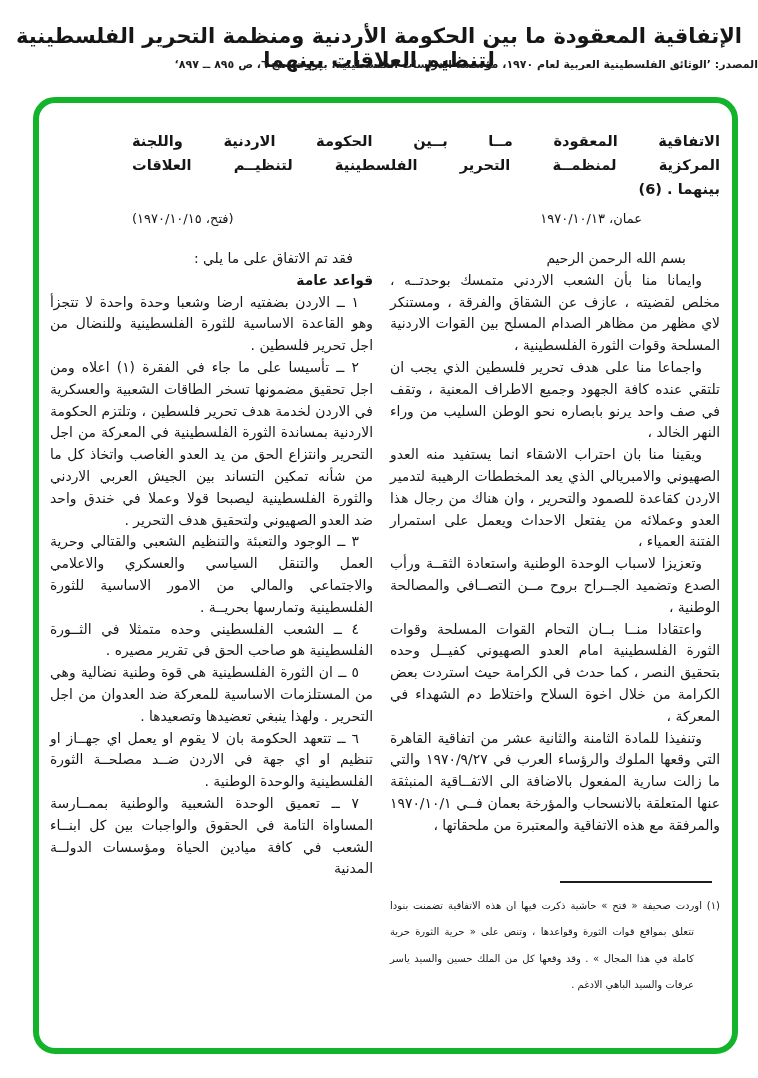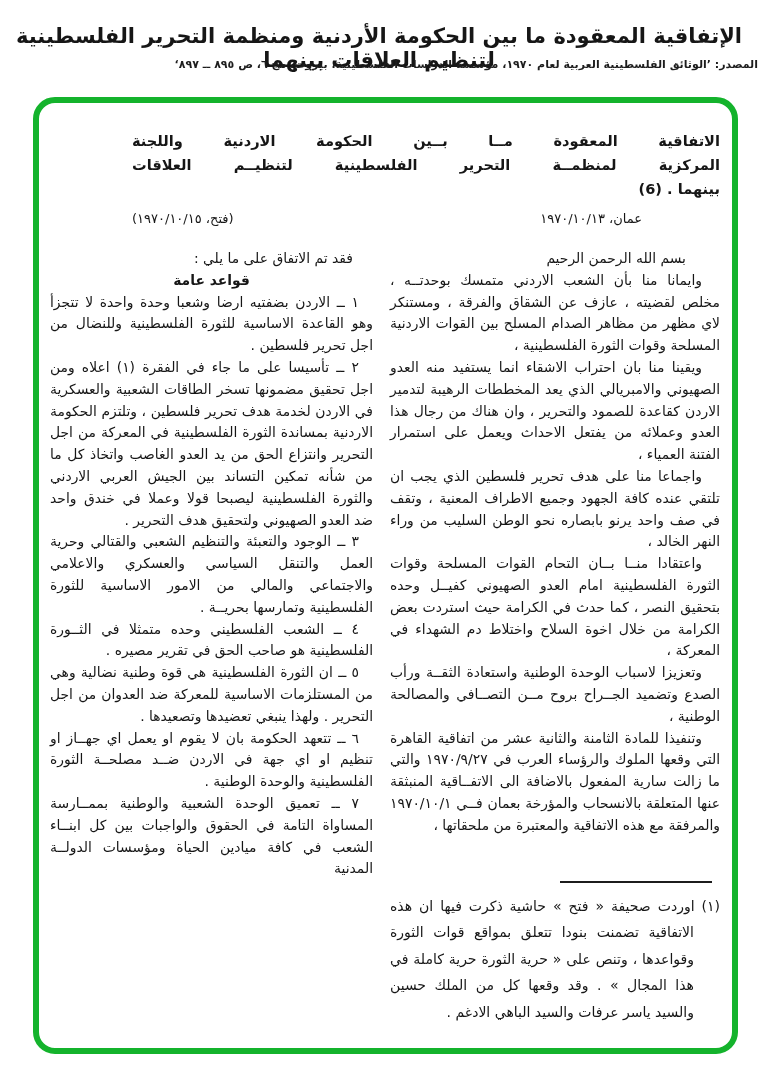--- a/index.html
+++ b/index.html
@@ -54,33 +54,33 @@
 
   
   .columns { display: flex; gap: 17px; margin-top: 22px; direction: rtl; }
   .col { font-size: 13.9px; line-height: 21.8px; }
   .col.right { width: 330px; }
   .col.left  { width: 323px; }
 
   .para   { direction: rtl; text-align: justify; text-indent: 18px; }
   .basmala{ direction: rtl; text-align: right; text-indent: 34px; }
   .intro  { direction: rtl; text-align: right; text-indent: 20px; }
-  .section-title { direction: rtl; text-align: center; font-weight: bold; }
+  .section-title { direction: rtl; text-align: right; font-weight: bold; }
   .clause { direction: rtl; text-align: justify; text-indent: 14px; }
 
   
   .footnote-sep {
     width: 152px; height: 0;
     border-top: 2px solid #1c1c1c;
     margin-top: 44px; margin-bottom: 10px;
     margin-right: 8px;
   }
   .footnote {
     direction: rtl; text-align: justify;
-    font-size: 14px; line-height: 26.5px;
+    font-size: 10px; line-height: 26.5px;
     padding-right: 26px; text-indent: -26px;
     width: 330px;
   }
 </style>
 </head>
 <body>
 
 <div class="page">
 
   <div class="outer-title">الإتفاقية المعقودة ما بين الحكومة الأردنية ومنظمة التحرير الفلسطينية لتنظيم العلاقات بينهما</div>
@@ -97,24 +97,24 @@
     <div class="date-row">
       <span class="date-right">عمان، ١٩٧٠/١٠/١٣</span>
       <span class="date-left">(فتح، ١٩٧٠/١٠/١٥)</span>
     </div>
 
     <div class="columns">
 
       <div class="col right">
         <p class="basmala">بسم الله الرحمن الرحيم</p>
         <p class="para">وايمانا منا بأن الشعب الاردني متمسك بوحدتــه ، مخلص لقضيته ، عازف عن الشقاق والفرقة ، ومستنكر لاي مظهر من مظاهر الصدام المسلح بين القوات الاردنية المسلحة وقوات الثورة الفلسطينية ،</p>
+        <p class="para">واجماعا منا على هدف تحرير فلسطين الذي يجب ان تلتقي عنده كافة الجهود وجميع الاطراف المعنية ، وتقف في صف واحد يرنو بابصاره نحو الوطن السليب من وراء النهر الخالد ،</p>
         <p class="para">ويقينا منا بان احتراب الاشقاء انما يستفيد منه العدو الصهيوني والامبريالي الذي يعد المخططات الرهيبة لتدمير الاردن كقاعدة للصمود والتحرير ، وان هناك من رجال هذا العدو وعملائه من يفتعل الاحداث ويعمل على استمرار الفتنة العمياء ،</p>
-        <p class="para">واجماعا منا على هدف تحرير فلسطين الذي يجب ان تلتقي عنده كافة الجهود وجميع الاطراف المعنية ، وتقف في صف واحد يرنو بابصاره نحو الوطن السليب من وراء النهر الخالد ،</p>
+        <p class="para">وتعزيزا لاسباب الوحدة الوطنية واستعادة الثقــة ورأب الصدع وتضميد الجــراح بروح مــن التصــافي والمصالحة الوطنية ،</p>
         <p class="para">واعتقادا منــا بــان التحام القوات المسلحة وقوات الثورة الفلسطينية امام العدو الصهيوني كفيــل وحده بتحقيق النصر ، كما حدث في الكرامة حيث استردت بعض الكرامة من خلال اخوة السلاح واختلاط دم الشهداء في المعركة ،</p>
-        <p class="para">وتعزيزا لاسباب الوحدة الوطنية واستعادة الثقــة ورأب الصدع وتضميد الجــراح بروح مــن التصــافي والمصالحة الوطنية ،</p>
         <p class="para">وتنفيذا للمادة الثامنة والثانية عشر من اتفاقية القاهرة التي وقعها الملوك والرؤساء العرب في ١٩٧٠/٩/٢٧ والتي ما زالت سارية المفعول بالاضافة الى الاتفــاقية المنبثقة عنها المتعلقة بالانسحاب والمؤرخة بعمان فــي ١٩٧٠/١٠/١ والمرفقة مع هذه الاتفاقية والمعتبرة من ملحقاتها ،</p>
 
         <div class="footnote-sep"></div>
         <p class="footnote">(١) اوردت صحيفة « فتح » حاشية ذكرت فيها ان هذه الاتفاقية تضمنت بنودا تتعلق بمواقع قوات الثورة وقواعدها ، وتنص على « حرية الثورة حرية كاملة في هذا المجال » . وقد وقعها كل من الملك حسين والسيد ياسر عرفات والسيد الباهي الادغم .</p>
       </div>
 
       <div class="col left">
         <p class="intro">فقد تم الاتفاق على ما يلي :</p>
         <p class="section-title">قواعد عامة</p>
         <p class="clause">١ ــ الاردن بضفتيه ارضا وشعبا وحدة واحدة لا تتجزأ وهو القاعدة الاساسية للثورة الفلسطينية وللنضال من اجل تحرير فلسطين .</p>

